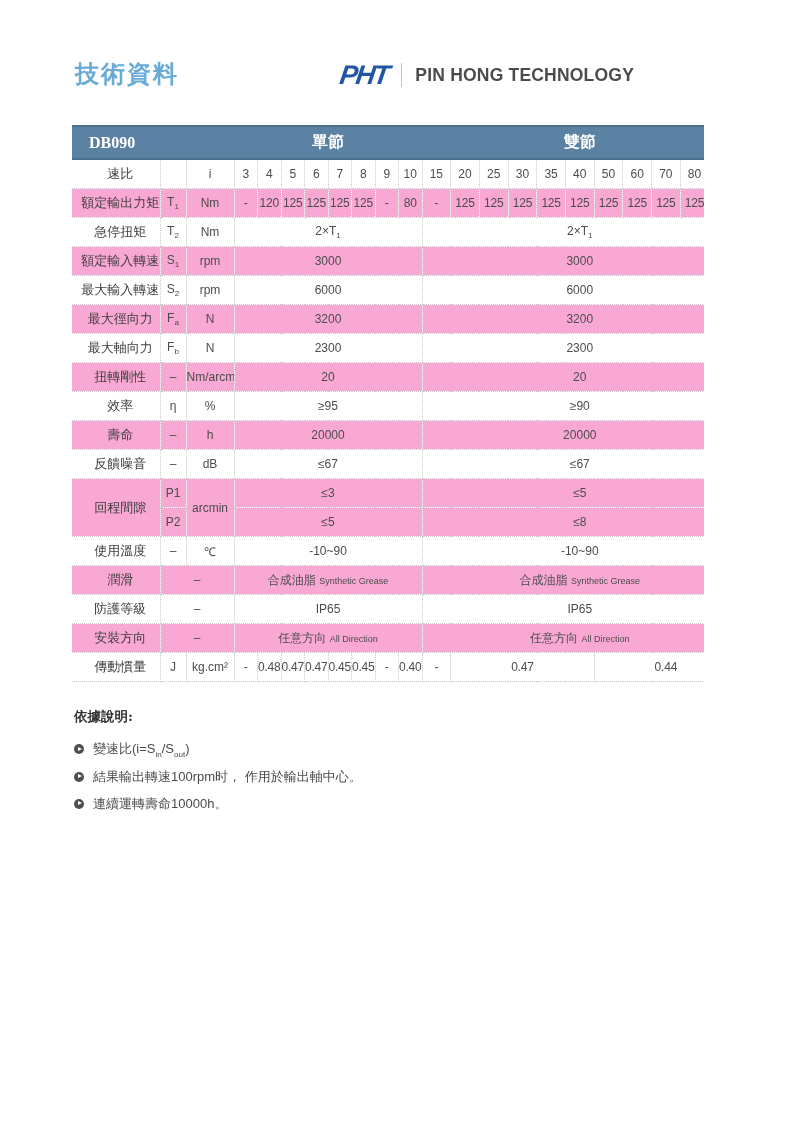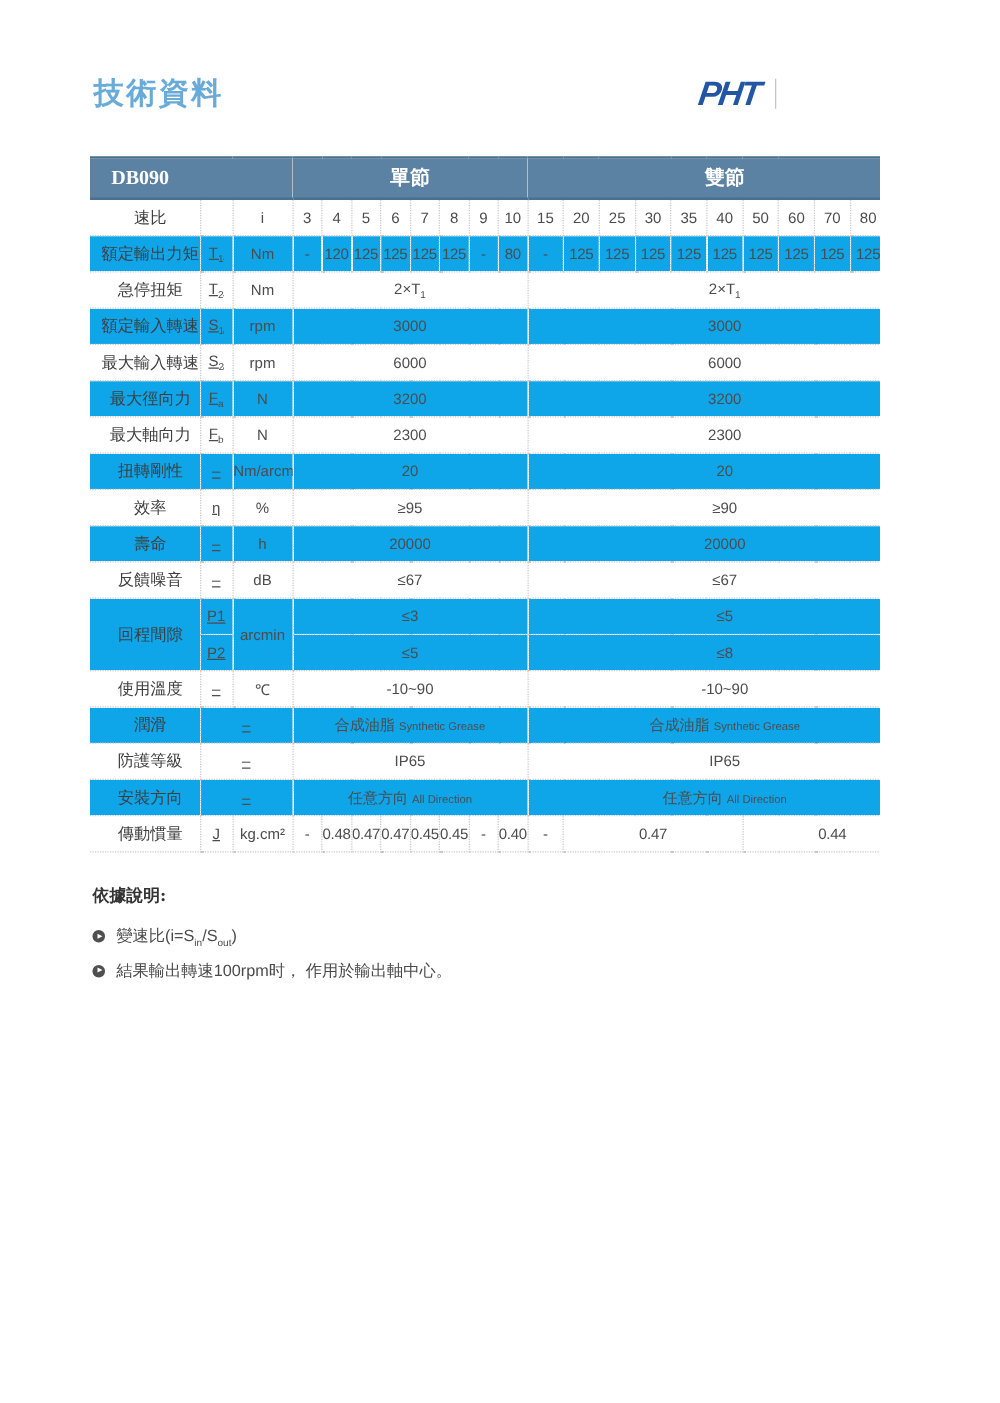--- a/index.html
+++ b/index.html
@@ -21,22 +21,22 @@
                border-collapse:collapse; table-layout:fixed; }
   .spec td { border-right:1px dotted #c9c9c9; border-bottom:1px dotted #c9c9c9;
              text-align:center; vertical-align:middle; height:28px; padding:0;
              font-size:12px; color:#4c4c4c; overflow:hidden; white-space:nowrap; }
   .spec td.lbl { text-align:center; padding-left:9px; font-size:13px; color:#3e3e3e;
                  font-family:"DejaVu Serif", serif; }
   .spec tr.head td { background:#5b81a3; border-right:none; color:#ffffff;
                      font-family:Liberation Serif, serif; font-weight:bold; font-size:16px;
                      height:31px; border-top:2px solid #49708f; border-bottom:2px solid #49708f; }
   .spec tr.head td.model { text-align:left; padding-left:17px; }
-  .spec tr.shade td { background:#0ea5e9; }
-  .sym { font-size:11.5px;text-decoration:underline; }
+  .spec tr.shade td { background:#f9a8d4; }
+  .sym { font-size:11.5px; }
   .unit { font-size:11.5px; }
   .unit-sm { font-size:9.5px; }
   .num { font-size:11px; letter-spacing:-0.2px; }
   .spec sub, .note sub { font-size:8px; }
   .en-sm { font-size:9px; }
 
   
   .notes { position:absolute; left:74px; top:708px; }
   .notes-heading { font-size:13.5px; font-weight:bold; color:#333333;
                    font-family:"DejaVu Serif", serif; margin:0 0 14px 0; }
@@ -57,20 +57,21 @@
 <body>
 
 <div class="page">
   <div class="side-band"></div>
 
   <h1 class="title">技術資料</h1>
 
   <div class="logo">
     <span class="logo-abbr">PHT</span>
     <span class="logo-divider"></span>
+    <span class="logo-name">PIN HONG TECHNOLOGY</span>
   </div>
 
   <table class="spec">
     <colgroup>
       <col class="w-label">
         <col class="w-sym">
         <col class="w-unit">
       <col class="w-s">
         <col class="w-s">
         <col class="w-s">
@@ -285,16 +286,20 @@
   <div class="notes">
     <p class="notes-heading">依據說明:</p>
     <div class="note">
       <span class="bullet"></span>
       <span><span>變速比(i=S</span><sub>in</sub><span>/S</span><sub>out</sub><span>)</span></span>
     </div>
     <div class="note">
       <span class="bullet"></span>
       <span>結果輸出轉速100rpm时， 作用於輸出軸中心。</span>
     </div>
+    <div class="note">
+      <span class="bullet"></span>
+      <span>連續運轉壽命10000h。</span>
+    </div>
   </div>
 
   <div class="page-number">75</div>
 </div>
 
 </body></html>

